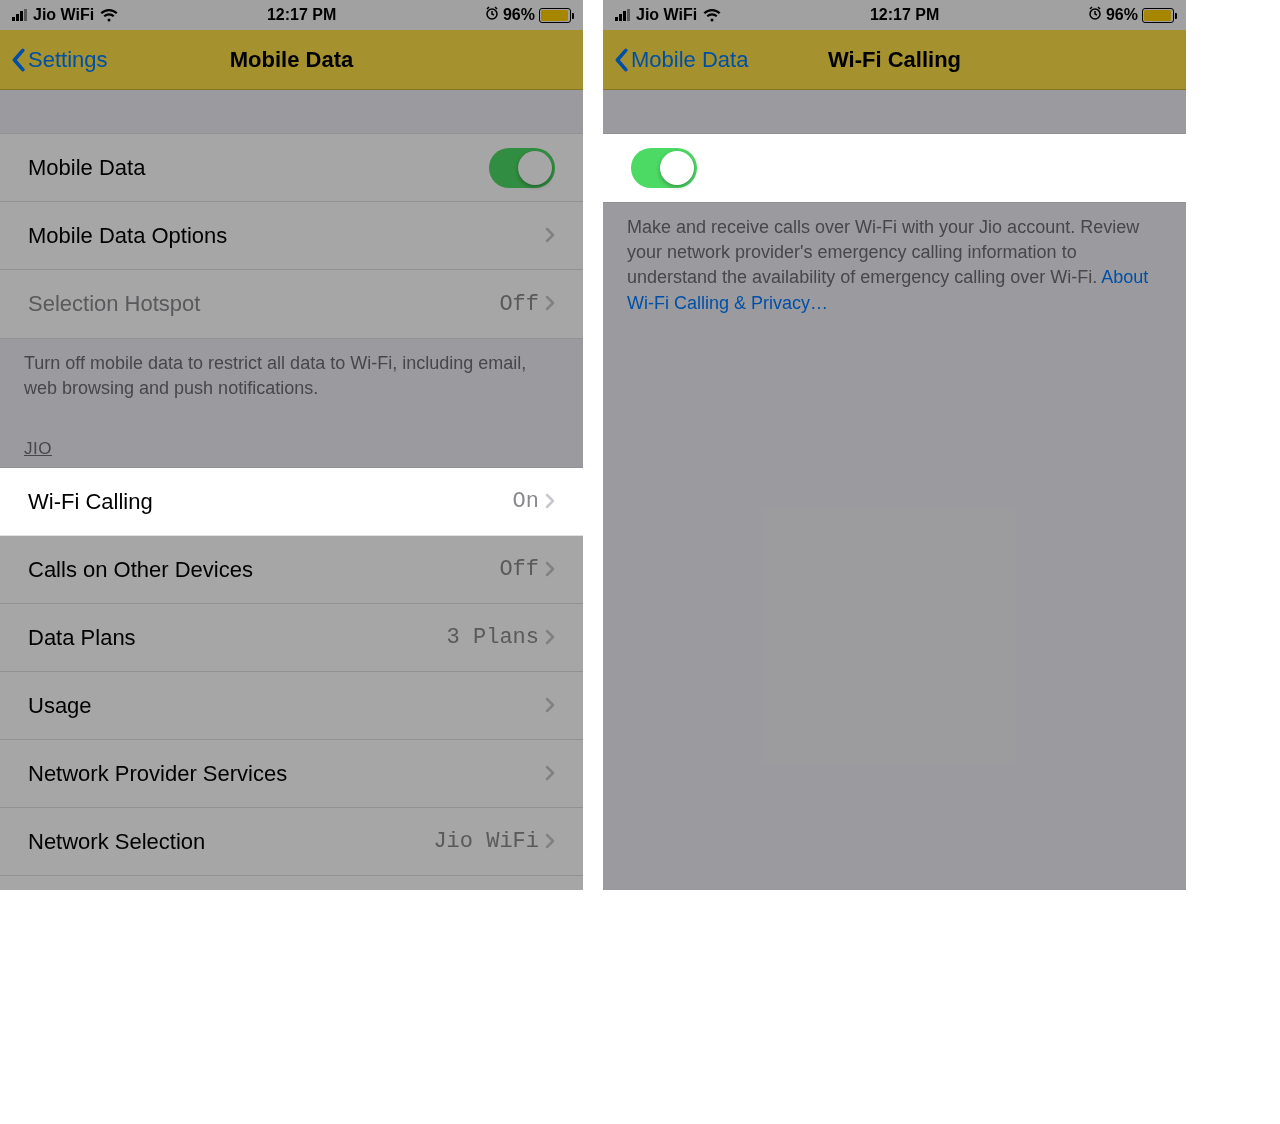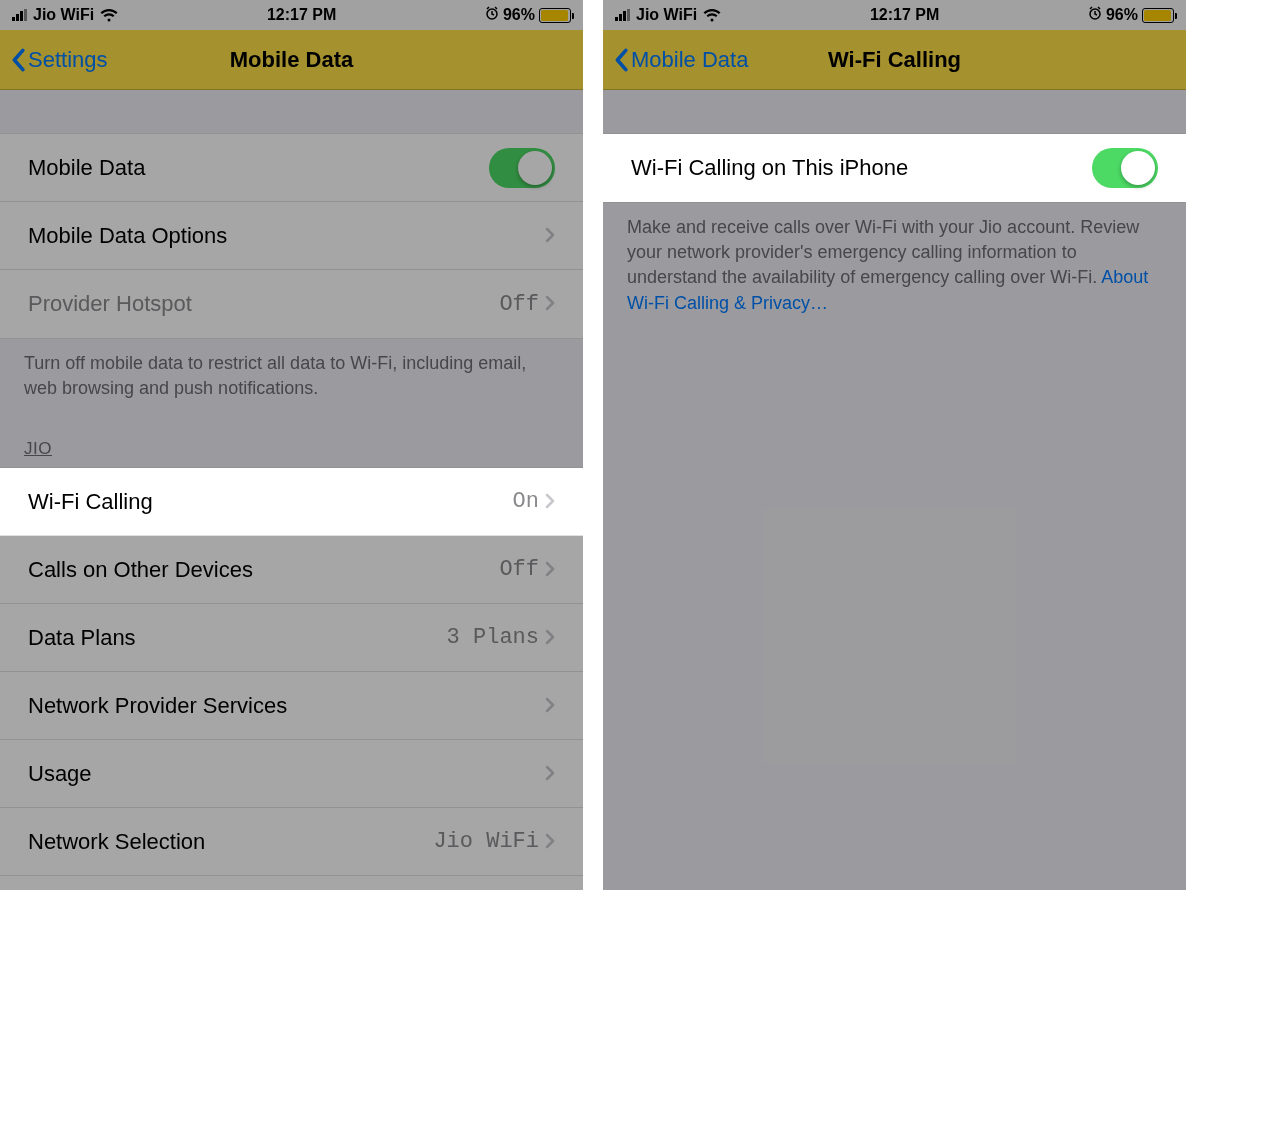--- a/index.html
+++ b/index.html
@@ -184,21 +184,21 @@
       </div>
       <div class="row">
         <span class="row-label">Mobile Data Options</span>
         <span class="row-right">
             <span class="chevron"><svg width="10" height="16" viewBox="0 0 10 16">
                 <path d="M2 2l6 6-6 6" stroke="#c7c7cc" stroke-width="2.5" fill="none" stroke-linecap="round" stroke-linejoin="round"></path>
               </svg></span>
           </span>
       </div>
       <div class="row secondary">
-        <span class="row-label">Provider Hotspot</span>
+        <span class="row-label">Selection Hotspot</span>
         <span class="row-right">
           <span class="row-value">Off</span>
           <span class="chevron"><svg width="10" height="16" viewBox="0 0 10 16">
                 <path d="M2 2l6 6-6 6" stroke="#c7c7cc" stroke-width="2.5" fill="none" stroke-linecap="round" stroke-linejoin="round"></path>
               </svg></span>
         </span>
       </div>
     </div>
 
     <div class="footer-text">Turn off mobile data to restrict all data to Wi-Fi, including email, web browsing and push notifications.</div>
@@ -227,29 +227,29 @@
       <div class="row">
         <span class="row-label">Data Plans</span>
         <span class="row-right">
           <span class="row-value">3 Plans</span>
           <span class="chevron"><svg width="10" height="16" viewBox="0 0 10 16">
                 <path d="M2 2l6 6-6 6" stroke="#c7c7cc" stroke-width="2.5" fill="none" stroke-linecap="round" stroke-linejoin="round"></path>
               </svg></span>
         </span>
       </div>
       <div class="row">
+        <span class="row-label">Usage</span>
+        <span class="row-right">
+            <span class="chevron"><svg width="10" height="16" viewBox="0 0 10 16">
+                <path d="M2 2l6 6-6 6" stroke="#c7c7cc" stroke-width="2.5" fill="none" stroke-linecap="round" stroke-linejoin="round"></path>
+              </svg></span>
+          </span>
+      </div>
+      <div class="row">
         <span class="row-label">Network Provider Services</span>
-        <span class="row-right">
-            <span class="chevron"><svg width="10" height="16" viewBox="0 0 10 16">
-                <path d="M2 2l6 6-6 6" stroke="#c7c7cc" stroke-width="2.5" fill="none" stroke-linecap="round" stroke-linejoin="round"></path>
-              </svg></span>
-          </span>
-      </div>
-      <div class="row">
-        <span class="row-label">Usage</span>
         <span class="row-right">
             <span class="chevron"><svg width="10" height="16" viewBox="0 0 10 16">
                 <path d="M2 2l6 6-6 6" stroke="#c7c7cc" stroke-width="2.5" fill="none" stroke-linecap="round" stroke-linejoin="round"></path>
               </svg></span>
           </span>
       </div>
       <div class="row">
         <span class="row-label">Network Selection</span>
         <span class="row-right">
           <span class="row-value">Jio WiFi</span>
@@ -311,21 +311,20 @@
           <path d="M10 2L3 10l7 8" stroke="#007aff" stroke-width="3" fill="none" stroke-linecap="round" stroke-linejoin="round"></path>
         </svg>
       <span>Mobile Data</span>
     </div>
     <div class="nav-title">Wi-Fi Calling</div>
   </div>
 
   <div class="content">
     <div class="group group-first group-block">
       <div class="row highlight">
-        <span class="row-label">Wi-Fi Calling on This iPhone</span>
         <span class="toggle">
             <span class="toggle-knob"></span>
           </span>
       </div>
     </div>
 
     <div class="footer-text">
       <span>Make and receive calls over Wi-Fi with your Jio account. Review your network provider's emergency calling information to understand the availability of emergency calling over Wi-Fi. </span>
       <a href="#">About Wi-Fi Calling &amp; Privacy…</a>
     </div>

